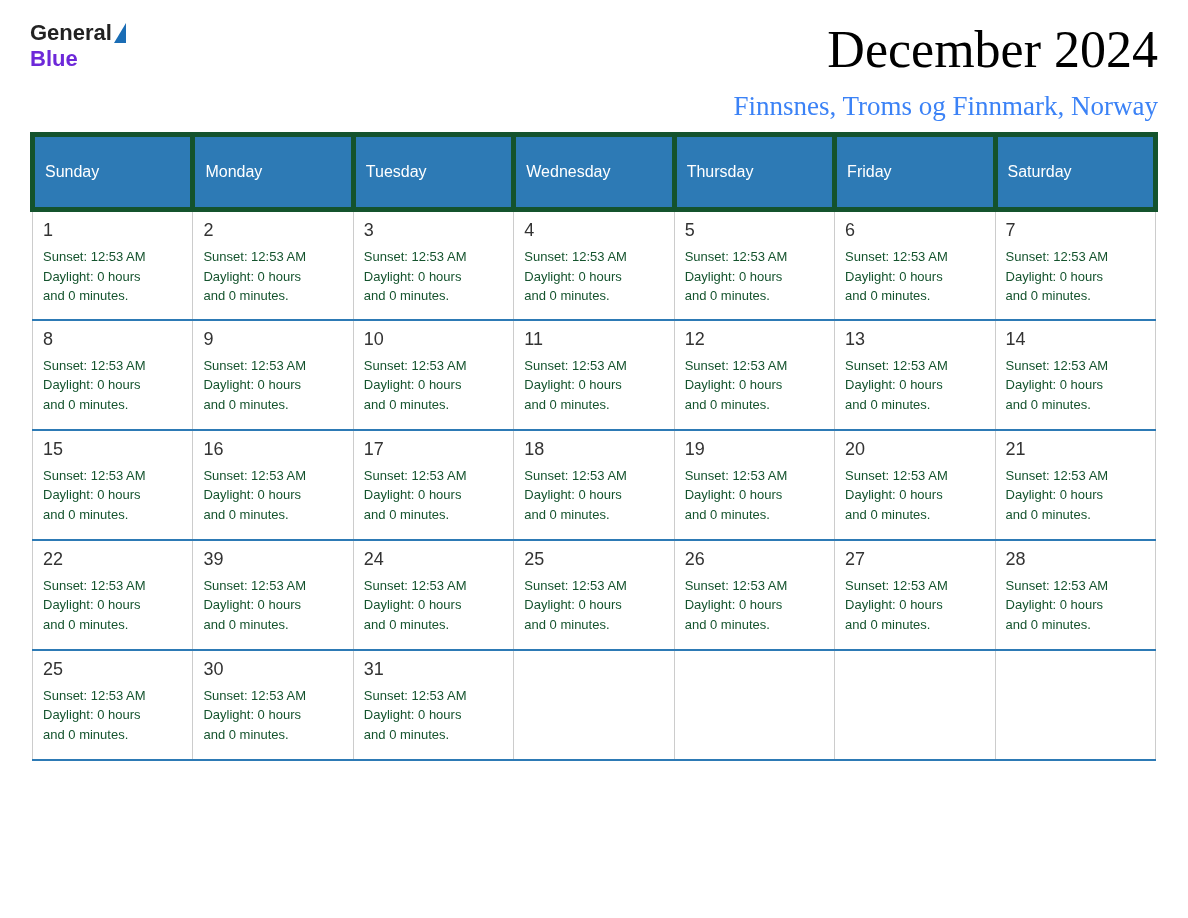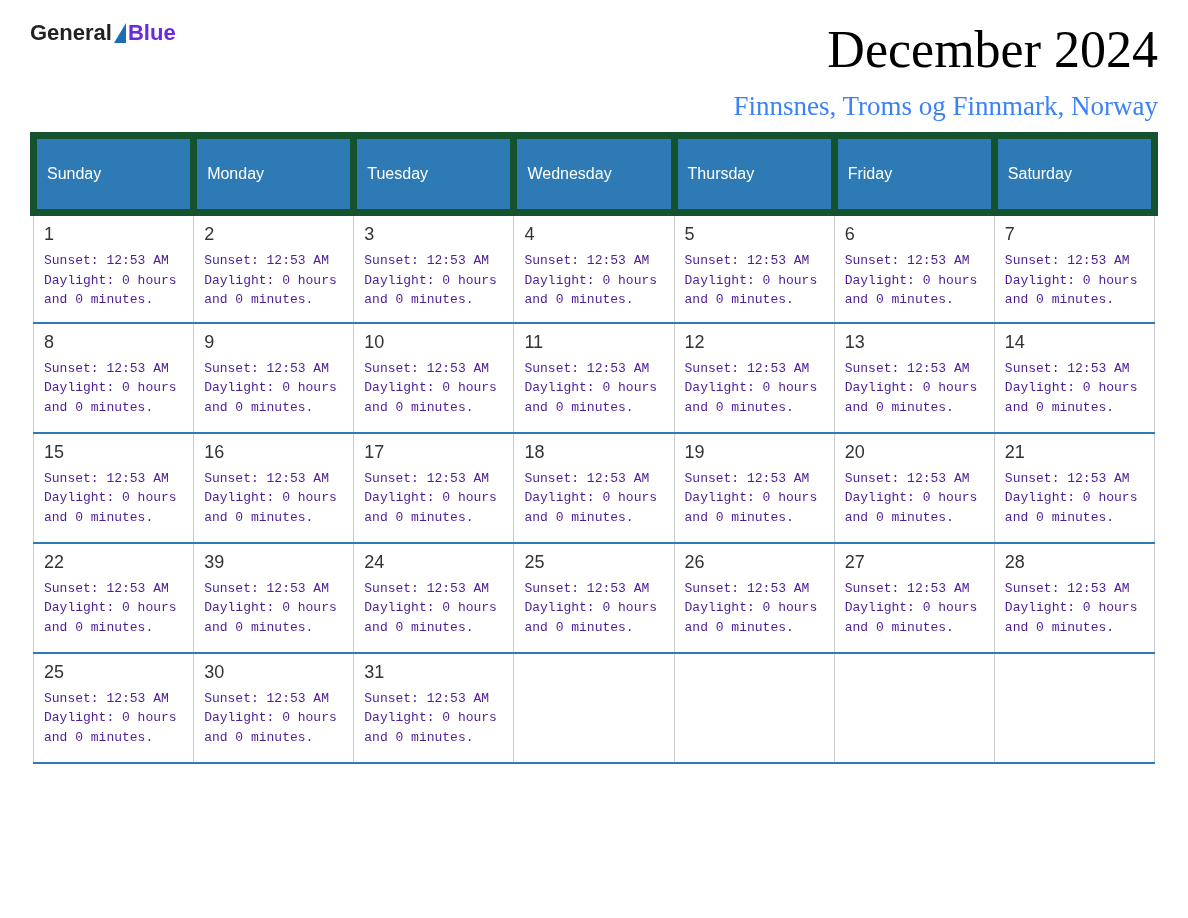--- a/index.html
+++ b/index.html
@@ -11,20 +11,21 @@
       padding: 20px 30px;
     }
     .header-row {
       display: flex;
       justify-content: space-between;
       align-items: flex-start;
       margin-bottom: 8px;
     }
     .logo {
       display: flex;
+      flex-direction: column;
       align-items: flex-start;
     }
     .logo-text {
       font-family: Arial, sans-serif;
       font-size: 22px;
       font-weight: bold;
       color: #1a1a1a;
       display: flex;
       align-items: center;
     }
@@ -68,41 +69,41 @@
       margin-top: 10px;
     }
     .calendar th {
       background-color: #2d7ab5;
       color: #fff;
       font-family: Arial, sans-serif;
       font-size: 16px;
       font-weight: normal;
       padding: 26px 10px;
       text-align: left;
-      border: 7px solid #14532d;
+      border: 5px solid #14532d;
     }
     .calendar td {
       border: 1px solid #ccc;
       vertical-align: top;
       padding: 8px 10px;
       width: 14.28%;
       min-height: 110px;
       height: 110px;
     }
     .day-number {
       font-size: 18px;
       color: #333;
       font-family: Arial, sans-serif;
       margin-bottom: 6px;
       display: block;
     }
     .day-info {
       font-size: 13px;
-      color: #4c1d95;
-      font-family: Liberation Mono, monospace;
+      color: #14532d;
+      font-family: Liberation Sans, sans-serif;
       line-height: 1.5;
     }
     .week-row td {
       border-bottom: 2px solid #2d7ab5;
     }
     .empty-cell {
       background: #fff;
     }
   </style>
 </head>

